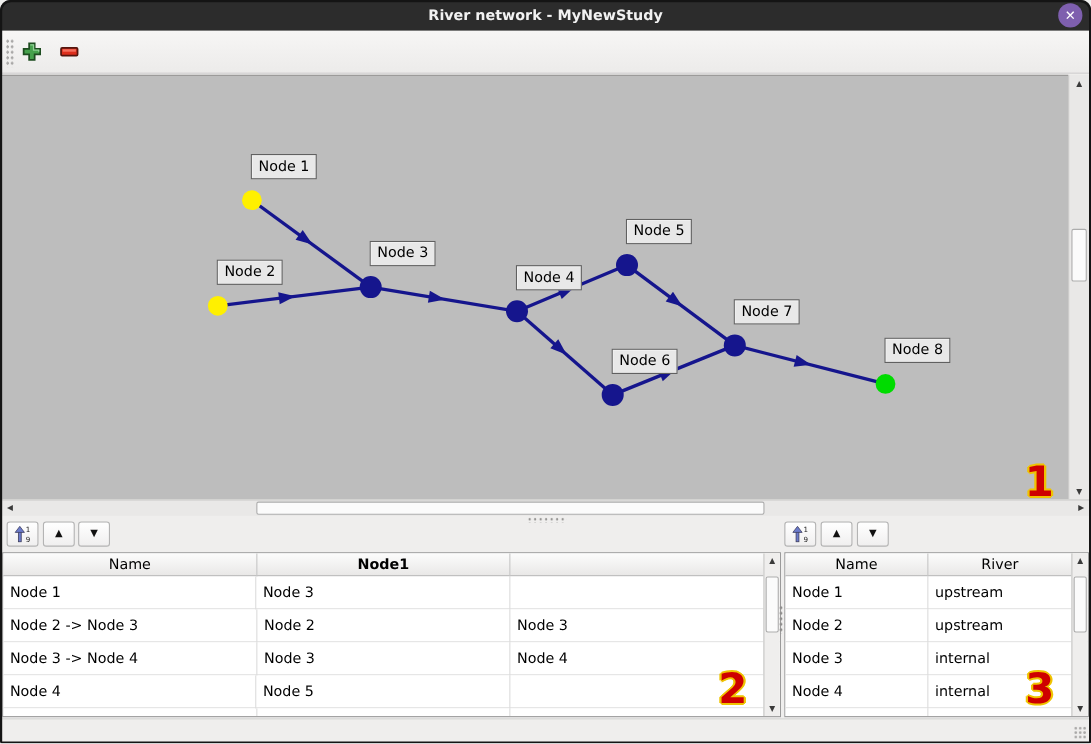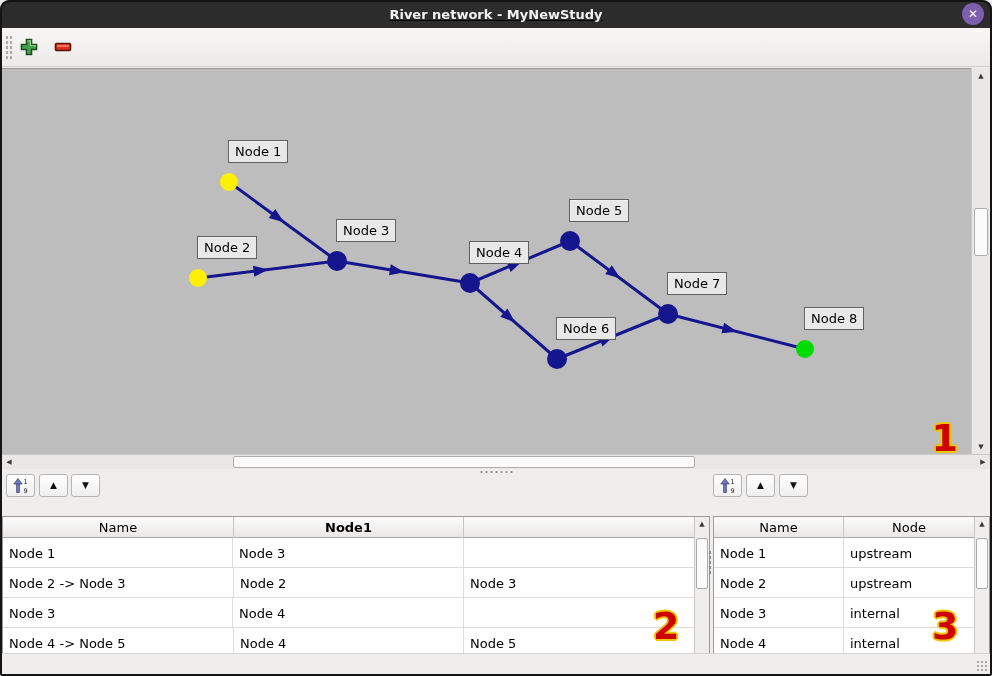--- a/index.html
+++ b/index.html
@@ -1,20 +1,20 @@
 <!DOCTYPE html>
 <html><head>
 <meta charset="utf-8">
 <style>
   html,body{margin:0;padding:0;background:#fff;}
   *{box-sizing:border-box;font-family:"DejaVu Sans","Liberation Sans",sans-serif;}
   .window{position:relative;width:992px;height:676px;background:#EFEEED;overflow:hidden;}
   .frame{position:absolute;inset:0;border:2px solid #141414;border-radius:10px 10px 2px 2px;pointer-events:none;z-index:60;}
   
-  .titlebar{position:absolute;left:0;top:0;width:992px;height:28px;background:#2C2C2C;border-radius:9px 9px 0 0;display:flex;align-items:center;justify-content:center;text-decoration:underline;}
+  .titlebar{position:absolute;left:0;top:0;width:992px;height:28px;background:#2C2C2C;border-radius:9px 9px 0 0;display:flex;align-items:center;justify-content:center;}
   .title{color:#F2F2F2;font-size:13px;font-weight:bold;}
   .close-btn{position:absolute;right:8px;top:3px;width:22px;height:22px;border-radius:50%;background:#7E5FAE;display:flex;align-items:center;justify-content:center;cursor:pointer;}
   .close-btn span{color:#fff;font-size:12px;line-height:1;}
   
   .toolbar{position:absolute;left:0;top:28px;width:992px;height:39px;background:linear-gradient(#F7F6F5,#ECEBEA);border-bottom:1px solid #CFCECD;}
   .grip-v{position:absolute;left:5px;top:7px;width:8px;height:26px;background-image:radial-gradient(#A9A8A7 1px,transparent 1.3px);background-size:4px 5px;}
   .tb-btn{position:absolute;top:4px;width:30px;height:30px;background:transparent;border:none;display:flex;align-items:center;justify-content:center;cursor:pointer;padding:0;}
   
   .canvas{position:absolute;left:2px;top:68px;width:969px;height:386px;border-top:1px solid #989796;overflow:hidden;}
   .node-label{position:absolute;background:#E8E8E8;border:1px solid #606060;padding:2px 6px;font-size:13px;color:#000;line-height:17px;white-space:nowrap;box-shadow:1px 1px 0 rgba(255,255,255,.35) inset;}
@@ -25,21 +25,21 @@
   .scroll-h{position:absolute;background:#E9E8E7;border-top:1px solid #C9C8C7;}
   .sb-btn{position:absolute;display:flex;align-items:center;justify-content:center;font-size:7px;color:#3A3A3A;cursor:pointer;}
   .sb-thumb{position:absolute;background:#FBFBFB;border:1px solid #ADADAD;border-radius:2px;cursor:grab;}
   
   .split-h{position:absolute;left:479px;top:470px;width:36px;height:5px;background-image:radial-gradient(#8E8D8C 1px,transparent 1.3px);background-size:5px 4px;cursor:row-resize;}
   .split-v{position:absolute;left:708px;top:550px;width:5px;height:26px;background-image:radial-gradient(#8E8D8C 1px,transparent 1.3px);background-size:4px 5px;cursor:col-resize;}
   
   .tt-btn{position:absolute;top:474px;width:29px;height:23px;background:linear-gradient(#FFFFFF,#F0EFEF);border:1px solid #B4B4B4;border-radius:3px;display:flex;align-items:center;justify-content:center;cursor:pointer;padding:0;}
   .tri{font-size:9px;color:#111;line-height:1;}
   
-  .tbl{position:absolute;top:516px;height:150px;background:#fff;border:1px solid #9A9A9A;overflow:hidden;}
+  .tbl{position:absolute;top:502px;height:150px;background:#fff;border:1px solid #9A9A9A;overflow:hidden;}
   .thead{display:flex;height:21px;background:linear-gradient(#FCFCFC,#E9E8E7);border-bottom:1px solid #A8A8A8;}
   .thcell{height:21px;font-size:13px;color:#000;display:flex;align-items:center;justify-content:center;border-right:1px solid #C6C6C6;cursor:pointer;}
   .trow{display:flex;height:30px;border-bottom:1px solid #DCDCDC;background:#fff;}
   .tcell{height:30px;font-size:13px;color:#000;display:flex;align-items:center;padding-left:6px;border-right:1px solid #DCDCDC;overflow:hidden;white-space:nowrap;}
   .tbl .scroll-v{right:0;top:0;bottom:0;width:15px;background:#EFEEED;}
   
   .statusbar{position:absolute;left:0;top:653px;width:992px;height:23px;background:#EFEEED;border-top:1px solid #D5D4D3;}
   .resize-grip{position:absolute;right:4px;bottom:4px;width:12px;height:12px;background-image:radial-gradient(#A9A8A7 1px,transparent 1.3px);background-size:4px 4px;cursor:nwse-resize;}
 </style>
 </head>
@@ -161,25 +161,25 @@
         <div class="trow">
           <div class="tcell" style="width: 230px;">Node 1</div>
           <div class="tcell" style="width: 231px;">Node 3</div>
         </div>
         <div class="trow">
           <div class="tcell" style="width: 231px;">Node 2 -&gt; Node 3</div>
           <div class="tcell" style="width: 230px;">Node 2</div>
           <div class="tcell" style="width: 231px;">Node 3</div>
         </div>
         <div class="trow">
+          <div class="tcell" style="width: 231px;">Node 3 -&gt; Node 4</div>
           <div class="tcell" style="width: 230px;">Node 3</div>
           <div class="tcell" style="width: 231px;">Node 4</div>
         </div>
         <div class="trow">
-          <div class="tcell" style="width: 231px;">Node 4 -&gt; Node 5</div>
           <div class="tcell" style="width: 230px;">Node 4</div>
           <div class="tcell" style="width: 231px;">Node 5</div>
         </div>
         <div class="trow">
           <div class="tcell" style="width: 231px;"></div>
           <div class="tcell" style="width: 230px;"></div>
           <div class="tcell" style="width: 231px;"></div>
         </div>
       </div>
     <div class="scroll-v">
@@ -192,21 +192,21 @@
         </div>
     </div>
   </div>
   <div class="marker" style="left:653px;top:607px;">2</div>
 
   <div class="split-v"></div>
 
   <div class="tbl" style="left:713px;width:277px;">
     <div class="thead" id="nodes-head">
         <div class="thcell" style="width: 130px;">Name</div>
-        <div class="thcell" style="width: 131px;">Node</div>
+        <div class="thcell" style="width: 131px;">River</div>
       </div>
     <div id="nodes-body">
         <div class="trow">
           <div class="tcell" style="width: 130px;">Node 1</div>
           <div class="tcell" style="width: 131px;">upstream</div>
         </div>
         <div class="trow">
           <div class="tcell" style="width: 130px;">Node 2</div>
           <div class="tcell" style="width: 131px;">upstream</div>
         </div>

